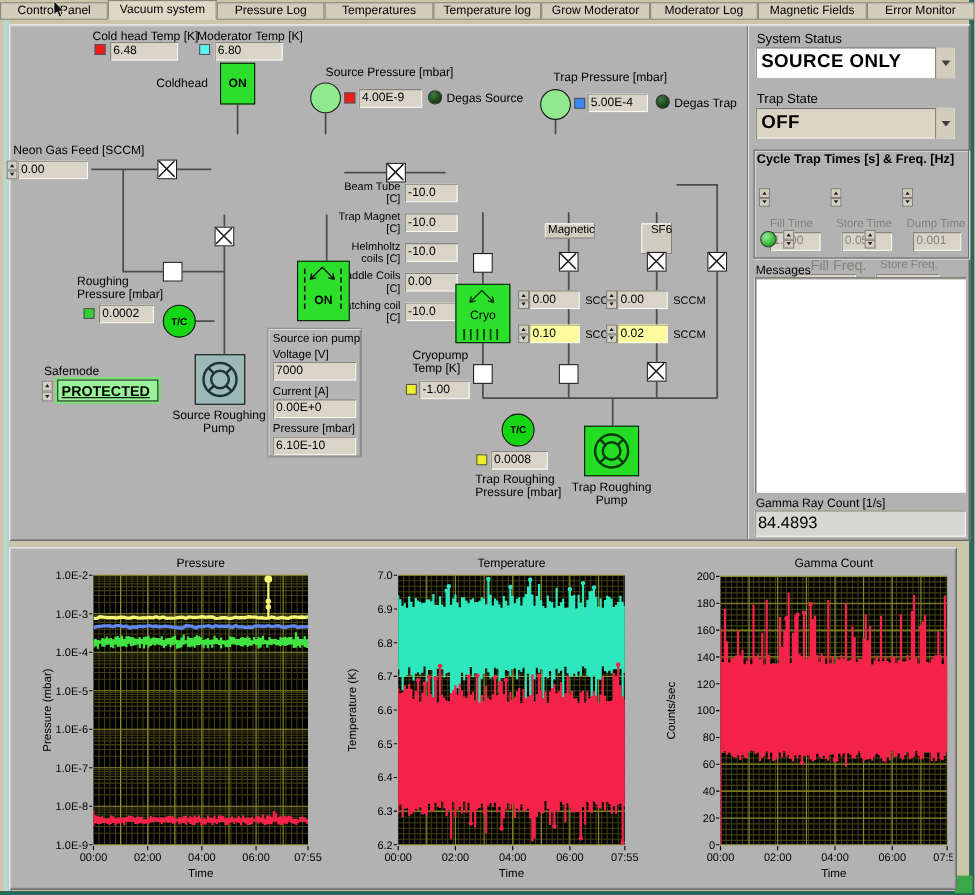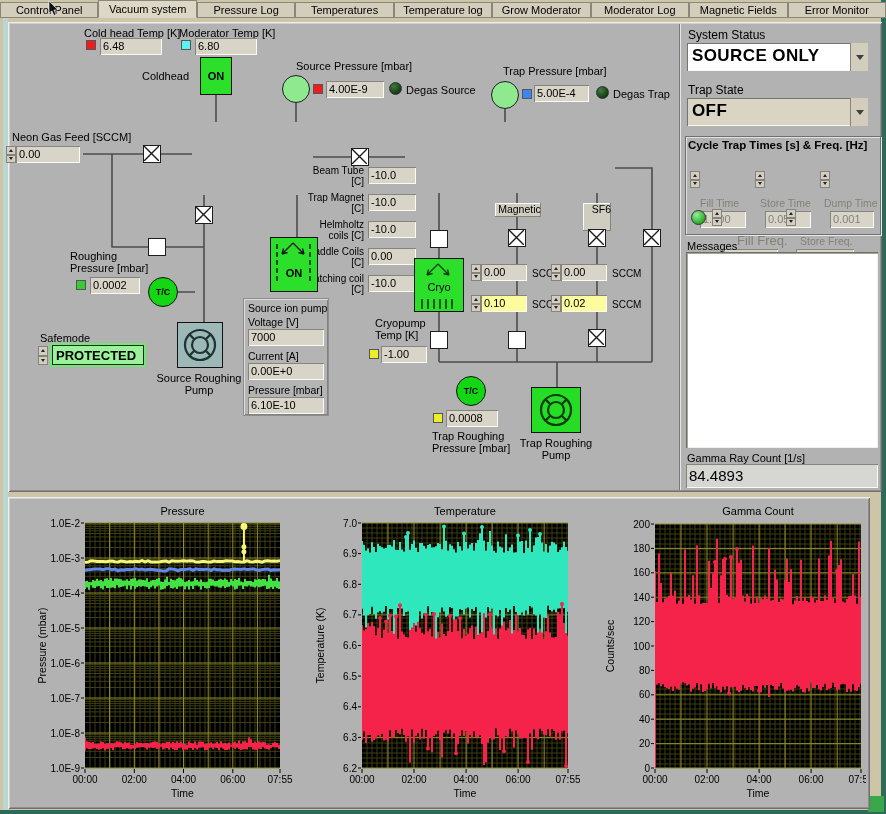--- a/index.html
+++ b/index.html
@@ -28,21 +28,21 @@
   .btn-on{background:#2bdf2b;border:1.4px solid #111;font-weight:bold;font-size:11px;
           display:flex;align-items:center;justify-content:center;}
   .cyanbox{background:#79dcf7;border:1.6px solid #161616;display:flex;align-items:center;justify-content:center;font-size:11px;}
   .combo{display:flex;align-items:stretch;box-shadow:inset 1px 1px 0 #75756d,inset -1px -1px 0 #f8f8f0;}
   .combo .txt{flex:1;font-weight:bold;font-size:17px;line-height:26px;padding-left:5px;letter-spacing:.4px;overflow:hidden;}
   .combo .btn{width:17px;background:#d2cdbd;border-left:1px solid #8a8679;display:flex;align-items:center;justify-content:center;}
   .tri-down{width:0;height:0;border-left:4px solid transparent;border-right:4px solid transparent;border-top:5px solid #3e3e3e;}
   .group{border:1px solid #6f6f6f;box-shadow:1px 1px 0 #e8e8e8,inset 1px 1px 0 #e2e2e2;}
   .msg{background:#fff;box-shadow:inset 1px 1px 0 #6f6f67,inset 2px 2px 0 #a5a59d,inset -1px -1px 0 #f2f2ea;}
   .protected{background:#9af29a;border:1px solid #262626;box-shadow:0 0 0 2px #72e772;
-             font-weight:bold;font-size:13px;display:flex;align-items:center;padding-left:3px;}
+             font-weight:bold;font-size:13px;display:flex;align-items:center;padding-left:3px;text-decoration:underline;}
   .infobox{background:#b4b4b4;border:1px solid #8d8d8d;box-shadow:inset 1px 1px 0 #dcdcdc,inset -1px -1px 0 #808080;}
   .ilbl{font-size:10.5px;line-height:12px;white-space:nowrap;}
   .tabbar{position:absolute;left:0;top:0;width:886px;height:18px;display:flex;}
   .tab{flex:1;margin-top:2px;background:#d3cdbb;border:1px solid #8a8679;font-size:11px;
        display:flex;align-items:center;justify-content:center;white-space:nowrap;overflow:hidden;cursor:default;}
   .tab.active{margin-top:0;background:#ddd7c5;border-bottom:1px solid #ddd7c5;}
   .pumpbox{border:1.4px solid #111;display:flex;align-items:center;justify-content:center;}
   svg{display:block;}
   .lblc{text-align:center;}
   .lblr{text-align:right;}

